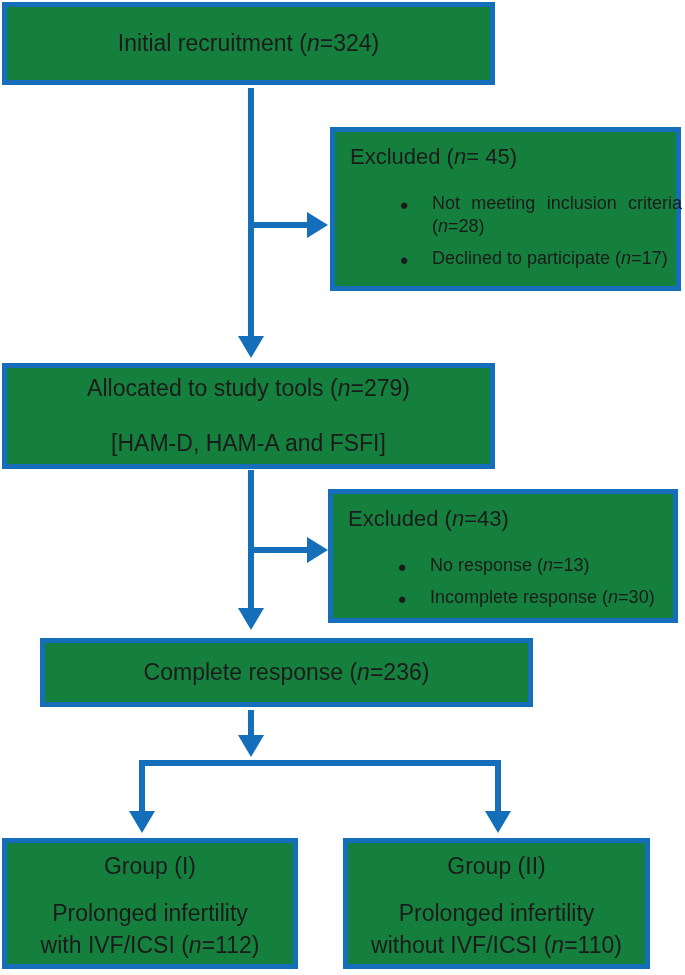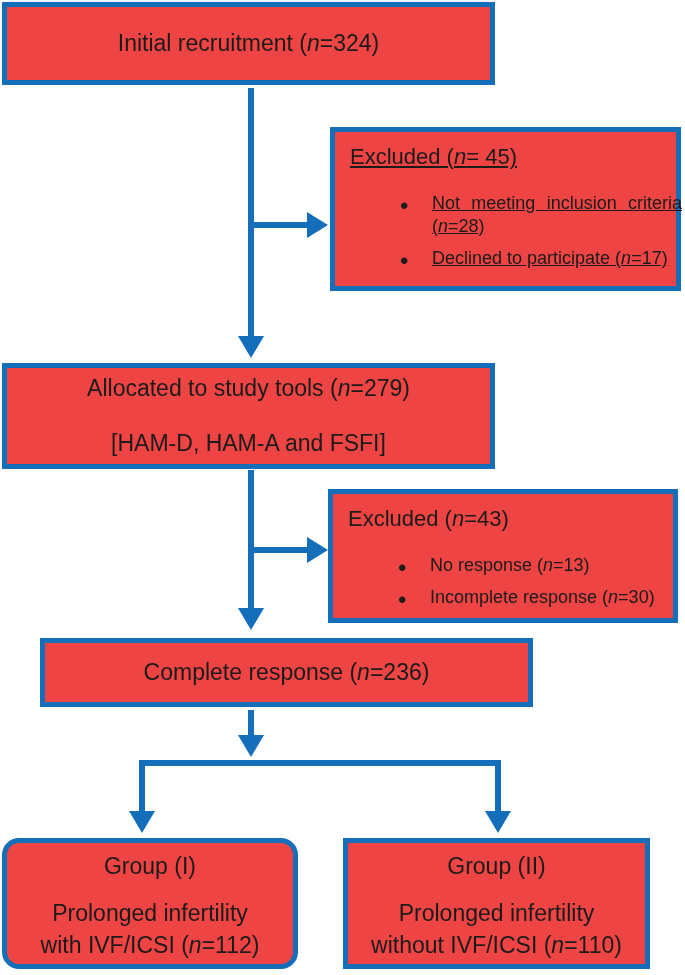--- a/index.html
+++ b/index.html
@@ -14,35 +14,35 @@
   .connectors {
     position: absolute; left: 0; top: 0;
     width: 685px; height: 975px;
     color: var(--accent);
     pointer-events: none;
   }
   .box {
     position: absolute;
     box-sizing: border-box;
     border: 5px solid var(--accent);
-    background: #ef4444;
+    background: #15803d;
     font-size: 23px;
     line-height: 1.3;
   }
   .center-box {
     display: flex; flex-direction: column;
     align-items: center; justify-content: center;
     text-align: center;
   }
   .box-a { left: 2px; top: 2px;   width: 493px; height: 83px; }
   .box-c { left: 2px; top: 363px; width: 493px; height: 106px; row-gap: 25px; }
   .box-e { left: 2px; top: 638px; width: 493px; height: 69px; margin-left: 38px; }
-  .box-b { left: 330px; top: 127px; width: 351px; height: 164px; text-decoration: underline; }
+  .box-b { left: 330px; top: 127px; width: 351px; height: 164px; }
   .box-d { left: 328px; top: 489px; width: 350px; height: 134px; }
-  .box-f { left: 2px;   top: 838px; width: 296px; height: 131px; border-radius: 17px; }
+  .box-f { left: 2px;   top: 838px; width: 296px; height: 131px; }
   .box-g { left: 343px; top: 838px; width: 307px; height: 131px; }
   .excl { padding: 11px 12px 0 15px; font-size: 22px; }
   .excl-title { margin: 0; }
   .bullets { list-style: none; margin: 20px 0 0 0; padding: 0 0 0 50px; font-size: 18px; }
   .bullets li { position: relative; padding-left: 32px; margin-bottom: 9px; }
   .bullets li::before {
     content: "\2022";
     position: absolute; left: 0; top: -2px;
     font-size: 24px;
   }

